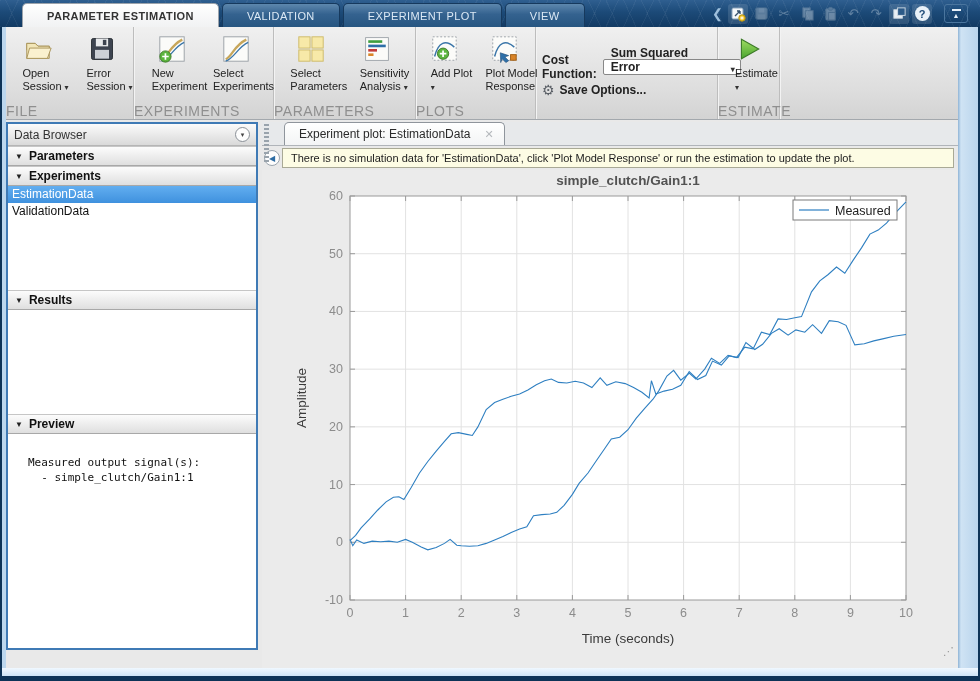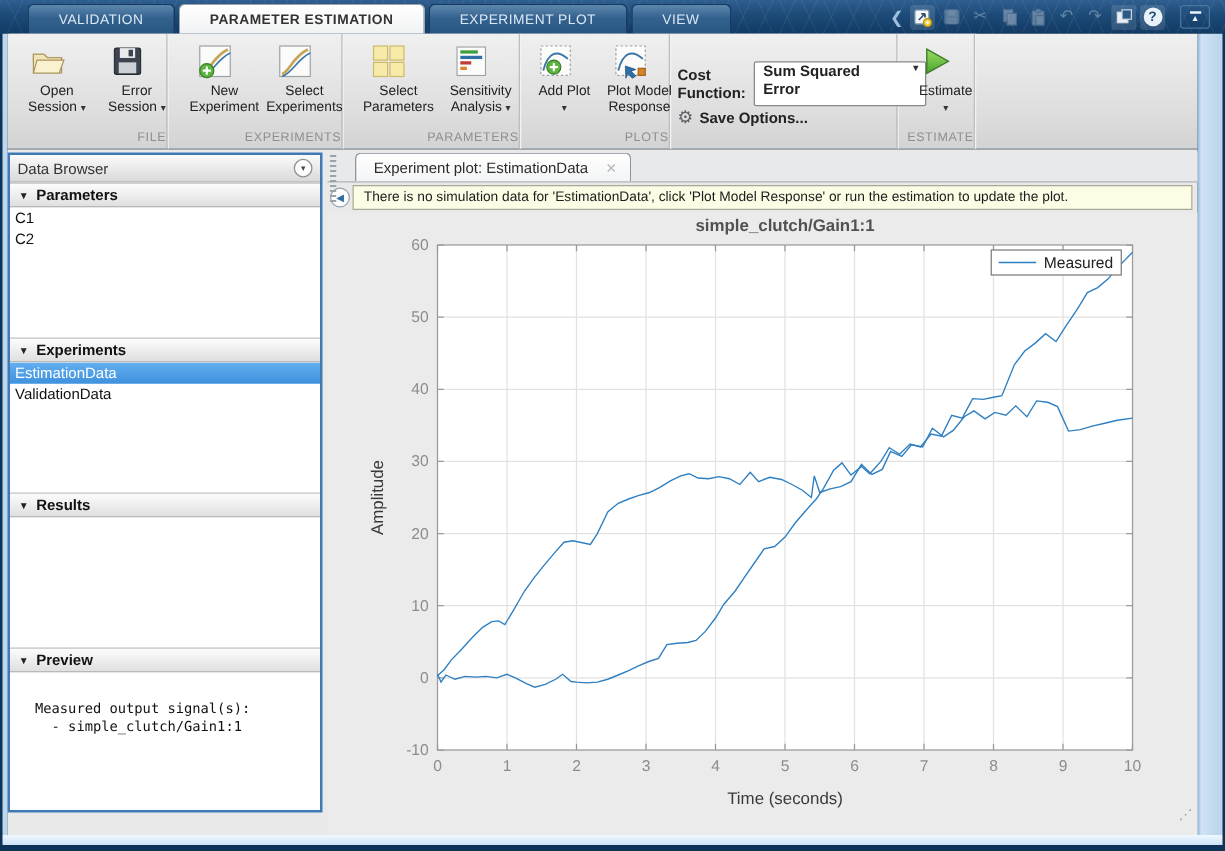--- a/index.html
+++ b/index.html
@@ -37,31 +37,31 @@
   #edge-right{position:absolute;left:958px;top:27px;width:20px;height:641px;
     background:linear-gradient(90deg,#8fb4d6 0,#cfe3f4 3px,#b9d4ec 100%);}
   #statusbar{position:absolute;left:2px;top:668px;width:976px;height:8px;
     background:linear-gradient(#f0f8ff,#cde3f6);}
 
   
   #ribbon{position:absolute;left:6px;top:27px;width:952px;height:93px;
     background:linear-gradient(#f0f0f0,#dddddd 70%,#d3d3d3);border-bottom:1px solid #a3a8ad;display:flex;}
   .rgroup{height:100%;display:flex;flex-direction:column;border-right:1px solid #bdbdbd;box-shadow:1px 0 0 #f3f3f3;}
   .rgroup .gbody{flex:1;display:flex;align-items:flex-start;justify-content:center;gap:2px;padding:4px 6px 0 6px;}
-  .glabel{height:15px;font-size:10px;color:#8f8f8f;text-align:right;letter-spacing:.5px;line-height:14px;}
+  .glabel{height:15px;font-size:14px;color:#8f8f8f;text-align:left;letter-spacing:.5px;line-height:14px;}
   .rbtn{display:flex;flex-direction:column;align-items:center;width:62px;padding-top:2px;color:#222;cursor:default;}
   .rbtn .icon{width:32px;height:32px;display:flex;align-items:center;justify-content:center;}
-  .rbtn .lbl{font-size:11px;line-height:12.5px;text-align:center;margin-top:2px;white-space:nowrap;margin-left:16px;}
+  .rbtn .lbl{font-size:11px;line-height:12.5px;margin-top:2px;white-space:nowrap;margin-left:16px;}
   .ddl{font-size:8px;color:#333;margin-left:3px;}
   .ddl-solo{font-size:8px;color:#333;margin-top:1px;}
   
   .opt-rows{display:flex;flex-direction:column;justify-content:flex-start;padding:10px 10px 0 10px;gap:8px;font-weight:bold;}
   .opt-row{display:flex;align-items:center;font-size:12px;color:#222;}
-  .costsel{margin-left:6px;background:#fff;border:1px solid #888;border-radius:2px;height:36px;
-    display:flex;align-items:flex-start;padding:0 5px 0 7px;font-size:12px;min-width:138px;justify-content:space-between;gap:12px;}
+  .costsel{margin-left:6px;background:#fff;border:1px solid #888;border-radius:2px;height:16px;
+    display:flex;align-items:flex-end;padding:0 5px 0 7px;font-size:12px;min-width:138px;justify-content:space-between;gap:12px;}
   .gearglyph{font-family:"DejaVu Sans",sans-serif;font-size:14px;color:#5a5f66;margin-right:5px;line-height:1;}
 
   
   #body{position:absolute;left:6px;top:120px;width:952px;height:548px;background:#e9e9e9;}
 
   
   #sidebar{position:absolute;left:0;top:2px;width:252px;height:528px;border:2px solid #3f7ab5;
     background:#f0f0f0;display:flex;flex-direction:column;}
   #db-header{height:22px;background:linear-gradient(#fbfbfb,#d9d9d9);border-bottom:1px solid #b5b5b5;
     display:flex;align-items:center;padding:0 6px;font-size:12px;color:#333;}
@@ -103,22 +103,22 @@
   .mini{display:block;}
 </style>
 </head>
 <body>
 
 <div id="win">
 
   <div id="header">
     <div class="pattern"></div>
     <div class="app-tabs">
+        <div class="app-tab active">PARAMETER ESTIMATION</div>
         <div class="app-tab">VALIDATION</div>
-        <div class="app-tab active">PARAMETER ESTIMATION</div>
         <div class="app-tab">EXPERIMENT PLOT</div>
         <div class="app-tab">VIEW</div>
       </div>
     <div id="qat">
       <span class="chev">❮</span>
       <span class="qbtn enabled">
         <svg class="mini" width="16" height="16" viewBox="0 0 16 16">
           <rect x="2" y="2" width="11" height="11" rx="1.5" fill="#f4f7fa" stroke="#8aa3ba"></rect>
           <path d="M5 10 L10 5 M10 5 h-3 M10 5 v3" stroke="#35506b" stroke-width="1.4" fill="none"></path>
           <circle cx="12" cy="12" r="3.2" fill="#f4c62c" stroke="#b8930f"></circle>
@@ -343,24 +343,20 @@
         <span class="sp"></span>
         <span class="db-menu-btn">
           <span>▾</span>
         </span>
       </div>
 
       <div class="sect-head">
         <span class="tri">▼</span>
         <span>Parameters</span>
       </div>
-      <div class="sect-list h104">
-          <div class="gen-item">C1</div>
-          <div class="gen-item">C2</div>
-        </div>
 
       <div class="sect-head">
         <span class="tri">▼</span>
         <span>Experiments</span>
       </div>
       <div class="sect-list h104">
           <div class="gen-item selected">EstimationData</div>
           <div class="gen-item">ValidationData</div>
         </div>
 

